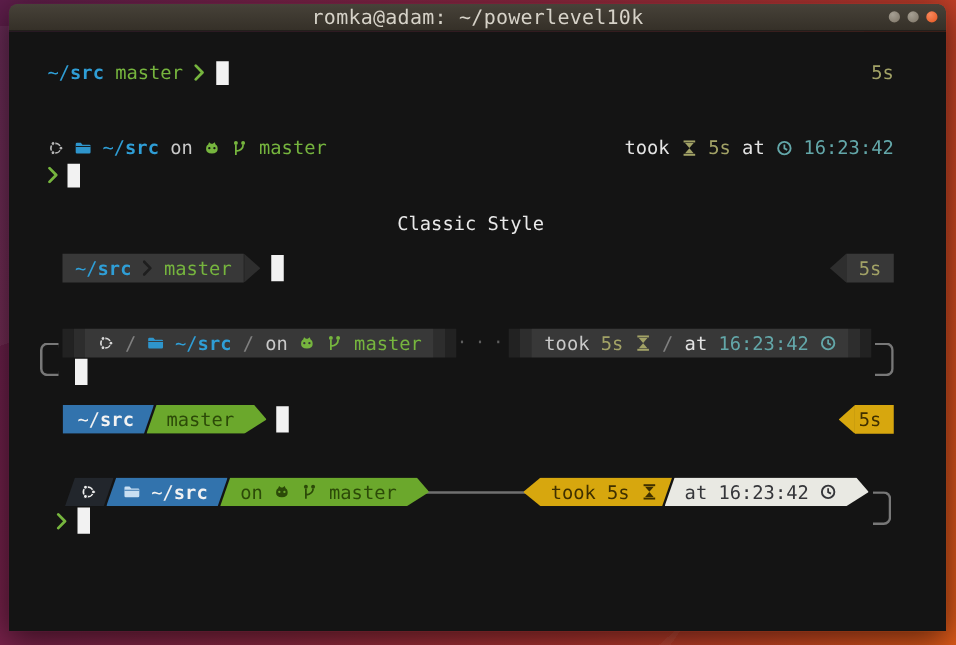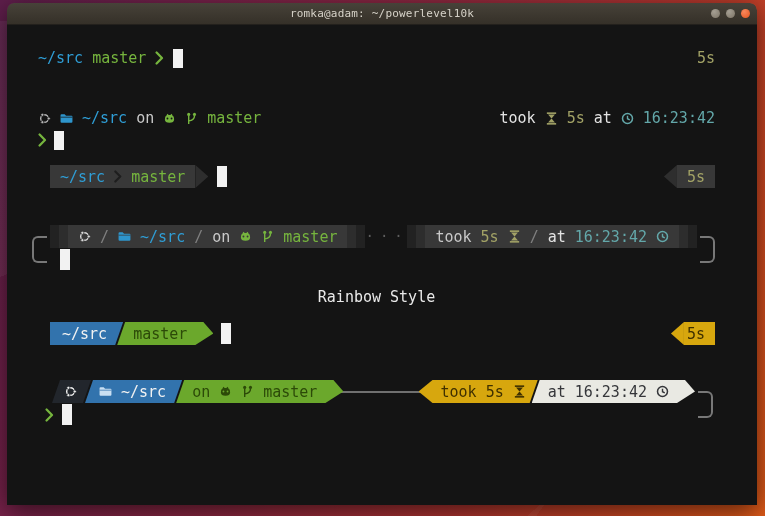--- a/index.html
+++ b/index.html
@@ -9,21 +9,21 @@
     background:
       conic-gradient(from 215deg at 72% 96%, rgba(255,255,255,.05) 0 14deg, transparent 14deg 360deg),
       conic-gradient(from 195deg at 38% 108%, rgba(255,255,255,.04) 0 18deg, transparent 18deg 360deg),
       conic-gradient(from 250deg at 92% 4%, rgba(255,255,255,.06) 0 20deg, transparent 20deg 360deg);}
   .window{position:absolute;left:7px;top:3px;width:750px;height:502px;
     border-radius:7px 7px 0 0;box-shadow:0 6px 26px rgba(0,0,0,.6);overflow:hidden;
     display:flex;flex-direction:column;}
   .titlebar{height:21px;flex:0 0 21px;background:linear-gradient(#474239,#353028);
     border-bottom:1px solid #23201c;display:flex;align-items:center;justify-content:center;
     position:relative;border-radius:7px 7px 0 0;}
-  .titlebar .title{font-size:11px;color:#d6d2c8;letter-spacing:.2px;}
+  .titlebar .title{font-size:16px;color:#d6d2c8;letter-spacing:.2px;}
   .controls{position:absolute;right:7px;top:0;height:21px;display:flex;align-items:center;gap:6px;}
   .ctl{width:9px;height:9px;border-radius:50%;border:none;padding:0;cursor:default;}
   .ctl.grey{background:radial-gradient(circle at 35% 30%,#a59f93,#7d7466);}
   .ctl.close{background:radial-gradient(circle at 35% 30%,#f8885c,#e4551f);}
   .term{flex:1;background:#141414;padding:0 42px 0 31px;color:#e6e6e6;font-size:15px;position:relative;}
   .heading{text-align:center;color:#e9e9e9;height:20px;line-height:20px;}
   .h-lean{margin-top:12px;}
   .h-classic{margin-top:18px;}
   .h-rainbow{margin-top:16px;}
   .row{display:flex;align-items:center;justify-content:space-between;height:22px;}
@@ -37,21 +37,21 @@
   .blue{color:#2f9ed6;}
   .green{color:#76b53e;}
   .khaki{color:#a2a266;}
   .teal{color:#63a7a9;}
   .grey{color:#c9c9c9;}
   .white{color:#e3e3e3;}
   .dkol{color:#3f3000;}
   .dkgr{color:#2c4a08;}
   .dkwh{color:#35363a;}
   .wtxt{color:#f2f2f2;}
-  .b{font-weight:normal;}
+  .b{font-weight:bold;}
   .cursor{display:inline-block;width:10px;height:19px;background:#f2f2f2;}
   .cursor.tall{height:21px;}
   .ic{width:13px;height:13px;flex:0 0 auto;display:block;}
   .ic-chev{width:9px;height:14px;flex:0 0 auto;display:block;}
   .ic-sep{width:8px;height:15px;flex:0 0 auto;display:block;color:#1e1e1e;}
   
   .cseg{background:#383838;height:23px;display:flex;align-items:center;gap:9px;padding:0 10px;}
   .tri-r{width:13px;height:23px;background:#2e2e2e;clip-path:polygon(0 0,100% 50%,0 100%);}
   .tri-l{width:13px;height:23px;background:#2e2e2e;clip-path:polygon(100% 0,0 50%,100% 100%);}
   .f1{width:9px;height:23px;background:#222222;flex:0 0 auto;}
@@ -179,20 +179,21 @@
     </div>
     <div class="row r-lean2b">
       <span class="grp tight">
         <svg class="ic-chev green">
             <use href="#i-chev"></use>
           </svg>
         <span class="cursor"></span>
       </span>
     </div>
 
+    <div class="heading h-classic">Classic Style</div>
 
     <div class="row r-classic1">
       <span class="grp tight" style="gap:0;">
         <span class="cseg" style="margin-left:12px;">
           <span><span class="blue">~/</span><span class="blue b">src</span></span>
           <svg class="ic-sep">
               <use href="#i-chev"></use>
             </svg>
           <span class="green">master</span>
         </span>
@@ -250,21 +251,20 @@
             </svg>
         </span>
         <span class="f2"></span>
           <span class="f1"></span>
       </div>
       <div class="barline2">
         <span class="cursor tall"></span>
       </div>
     </div>
 
-    <div class="heading h-rainbow">Rainbow Style</div>
 
     <div class="row r-rainbow1">
       <span class="grp tight" style="gap:0;">
         <span class="rseg rs-blue first" style="margin-left:12px;">
           <span><span class="wtxt">~/</span><span class="wtxt b">src</span></span>
         </span>
         <span class="rseg rs-green">
           <span class="dkgr">master</span>
         </span>
         <span style="width:8px"></span>

